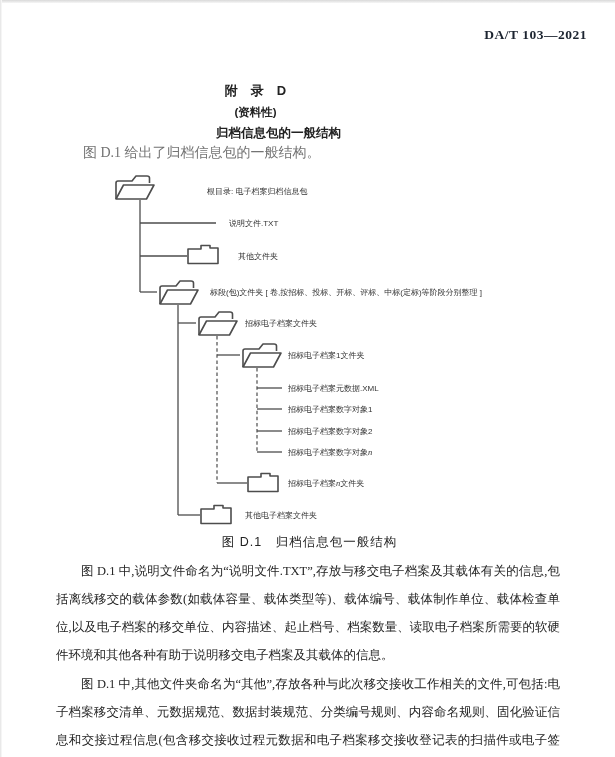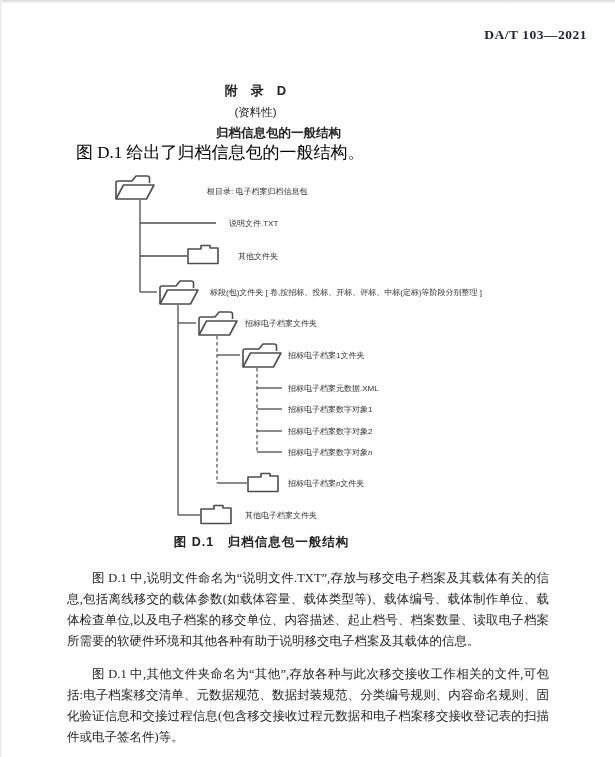--- a/index.html
+++ b/index.html
@@ -10,38 +10,38 @@
   }
   .page-edge-top{position:absolute;top:0;left:0;width:615px;height:3px;background:linear-gradient(#d9d9d9,#f6f6f6);}
   .page-edge-left{position:absolute;top:0;left:0;width:2px;height:757px;background:linear-gradient(90deg,#e3e3e3,#fbfbfb);}
   .doc-number{
     position:absolute;top:27px;right:28px;
     font-family:"Liberation Serif","DejaVu Serif",serif;
     font-weight:bold;font-size:13.5px;color:#1c2430;letter-spacing:0.5px;
   }
   .title-block{position:absolute;top:82px;left:0;width:511px;text-align:center;}
   .title-line1{font-family:"Liberation Sans","DejaVu Sans",sans-serif;font-weight:700;font-size:13px;color:#222;}
-  .title-line2{font-family:"Liberation Sans","DejaVu Sans",sans-serif;font-weight:400;font-size:11.5px;color:#222;margin-top:5px;}
+  .title-line2{font-family:"Liberation Sans","DejaVu Sans",sans-serif;font-weight:700;font-size:11.5px;color:#222;margin-top:5px;}
   .title-line3{font-family:"Liberation Sans","DejaVu Sans",sans-serif;font-weight:700;font-size:12.5px;color:#222;margin-top:5px;margin-left:46px;}
   .intro{
-    position:absolute;top:143px;left:42px;width:506px;
-    font-size:17px;line-height:20px;text-indent:2em;color:#000000;
+    position:absolute;top:143px;left:55px;width:506px;
+    font-size:14px;line-height:20px;text-indent:2em;color:#737373;
   }
   .tree-svg{position:absolute;top:170px;left:0;}
   .tree-label{font-family:"Liberation Sans","DejaVu Sans",sans-serif;font-size:8px;fill:#333;}
   .tree-label .it{font-style:italic;font-family:"Liberation Serif","DejaVu Serif",serif;font-size:8.5px;}
   .figure-caption{
     position:absolute;top:534px;left:0;width:523px;text-align:center;
     font-family:"Liberation Sans","DejaVu Sans",sans-serif;
-    font-weight:700;font-size:12.5px;color:#222;letter-spacing:1px;
+    font-weight:400;font-size:12.5px;color:#222;letter-spacing:1px;padding-left:48px;
   }
   .body-text{position:absolute;top:556px;left:55px;width:506px;}
   .body-text p{
-    margin:12px;text-indent:2em;text-align:justify;
-    font-size:12.5px;line-height:21px;color:#242424;
+    margin:1px;text-indent:2em;text-align:justify;
+    font-size:12.5px;line-height:28px;color:#242424;
   }
   .folder{fill:#ffffff;stroke:#4d4d4d;stroke-width:1.6;stroke-linejoin:round;}
   .cline{stroke:#4d4d4d;stroke-width:1.3;fill:none;}
   .cline-dash{stroke:#4d4d4d;stroke-width:1.2;fill:none;stroke-dasharray:3.5 2.6;}
 </style>
 </head>
 <body>
 
 <div class="page-edge-top"></div>
 <div class="page-edge-left"></div>

